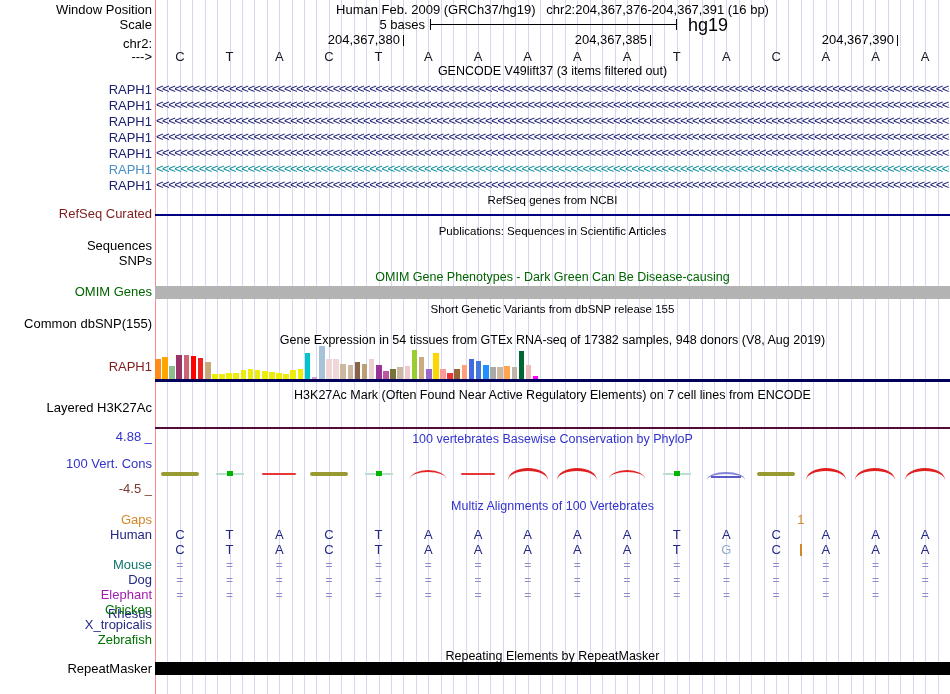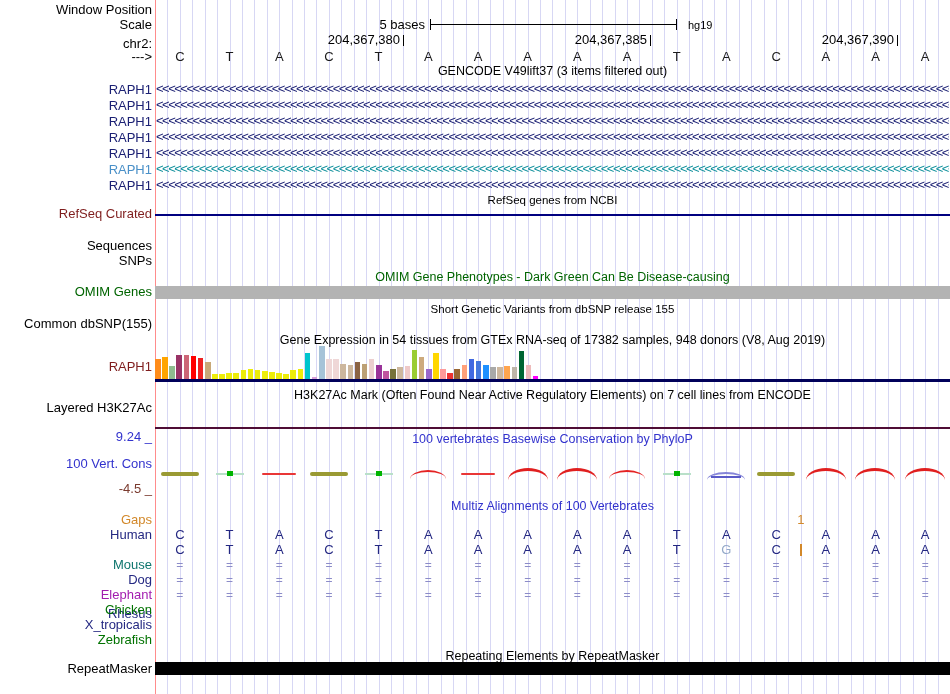--- a/index.html
+++ b/index.html
@@ -10,41 +10,42 @@
   .pink{position:absolute;left:155px;top:0;width:1px;height:694px;background:#ff8c8c;}
   .lbl{position:absolute;left:0;width:152px;text-align:right;font-size:13px;line-height:14px;height:14px;white-space:nowrap;}
   .ctitle{position:absolute;left:155px;width:795px;text-align:center;font-size:12.5px;line-height:14px;height:14px;white-space:pre;}
   .ctitle.small{font-size:11.5px;}
   .blue{color:#3232cd;} .green{color:#006400;} .navy{color:#7f1d1d;} .maroon{color:#7a3a2e;}
   .hbar{position:absolute;left:155px;width:795px;}
   .scale-text{position:absolute;top:18px;left:0;width:425px;text-align:right;font-size:13px;line-height:14px;}
   .scale-bar{position:absolute;top:24px;left:430px;width:247px;height:1px;background:#000;}
   .scale-bar i{position:absolute;top:-5px;width:1px;height:11px;background:#000;display:block;}
   .scale-bar i.l{left:0;} .scale-bar i.r{right:0;}
-  .scale-asm{position:absolute;top:18px;left:688px;font-size:11px;line-height:14px;}
+  .scale-asm{position:absolute;top:18px;left:688px;font-size:18px;line-height:14px;}
   .num{position:absolute;font-size:13px;line-height:13px;white-space:nowrap;}
   .tickv{position:absolute;width:1px;height:11px;background:#000;}
   .seqcell{position:absolute;transform:translateX(-50%);font-size:13px;line-height:14px;color:#1a1a1a;}
   .generow{position:absolute;left:0;width:950px;height:15px;}
   .generow .glabel{position:absolute;left:0;width:152px;text-align:right;font-size:13px;line-height:15px;}
   .generow .garrows{position:absolute;left:156px;width:793px;height:15px;overflow:hidden;white-space:nowrap;
                     font-size:13px;line-height:14px;letter-spacing:-1.5px;}
   .gtexbar{position:absolute;bottom:0;width:5.6px;}
   .acell{position:absolute;transform:translateX(-50%);font-size:13px;line-height:14px;}
   .acell.eq{font-size:12px;color:#8c8cc8;}
   .mark{position:absolute;transform:translateX(-50%);}
 </style>
 </head>
 <body>
 
 <div class="screen">
   <div class="grid"></div>
   <div class="pink"></div>
 
   <div class="lbl" style="top:3px">Window Position</div>
+  <div class="ctitle" style="top:3px;font-size:13px">Human Feb. 2009 (GRCh37/hg19)   chr2:204,367,376-204,367,391 (16 bp)</div>
 
   <div class="lbl" style="top:18px">Scale</div>
   <div class="scale-text">5 bases</div>
   <div class="scale-bar">
       <i class="l"></i>
       <i class="r"></i>
     </div>
   <div class="scale-asm">hg19</div>
 
   <div class="lbl" style="top:37px">chr2:</div>
@@ -106,20 +107,21 @@
       <div class="generow" style="top: 178px;">
         <div class="glabel" style="color: rgb(28, 33, 116);">RAPH1</div>
         <div class="garrows" style="color: rgb(28, 33, 116);">&lt;&lt;&lt;&lt;&lt;&lt;&lt;&lt;&lt;&lt;&lt;&lt;&lt;&lt;&lt;&lt;&lt;&lt;&lt;&lt;&lt;&lt;&lt;&lt;&lt;&lt;&lt;&lt;&lt;&lt;&lt;&lt;&lt;&lt;&lt;&lt;&lt;&lt;&lt;&lt;&lt;&lt;&lt;&lt;&lt;&lt;&lt;&lt;&lt;&lt;&lt;&lt;&lt;&lt;&lt;&lt;&lt;&lt;&lt;&lt;&lt;&lt;&lt;&lt;&lt;&lt;&lt;&lt;&lt;&lt;&lt;&lt;&lt;&lt;&lt;&lt;&lt;&lt;&lt;&lt;&lt;&lt;&lt;&lt;&lt;&lt;&lt;&lt;&lt;&lt;&lt;&lt;&lt;&lt;&lt;&lt;&lt;&lt;&lt;&lt;&lt;&lt;&lt;&lt;&lt;&lt;&lt;&lt;&lt;&lt;&lt;&lt;&lt;&lt;&lt;&lt;&lt;&lt;&lt;&lt;&lt;&lt;&lt;&lt;&lt;&lt;&lt;&lt;&lt;&lt;&lt;&lt;&lt;&lt;&lt;&lt;&lt;&lt;&lt;&lt;&lt;&lt;&lt;&lt;&lt;&lt;&lt;&lt;&lt;&lt;</div>
       </div>
     </div>
 
   <div class="ctitle small" style="top:193px">RefSeq genes from NCBI</div>
   <div class="lbl navy" style="top:207px">RefSeq Curated</div>
   <div class="hbar" style="top:214px;height:2px;background:#000080"></div>
 
+  <div class="ctitle small" style="top:224px">Publications: Sequences in Scientific Articles</div>
   <div class="lbl" style="top:239px">Sequences</div>
   <div class="lbl" style="top:254px">SNPs</div>
 
   <div class="ctitle green" style="top:270px">OMIM Gene Phenotypes - Dark Green Can Be Disease-causing</div>
   <div class="lbl green" style="top:285px">OMIM Genes</div>
   <div class="hbar" style="top:286px;height:13px;background:#b3b3b3"></div>
 
   <div class="ctitle small" style="top:302px">Short Genetic Variants from dbSNP release 155</div>
   <div class="lbl" style="top:317px">Common dbSNP(155)</div>
 
@@ -180,21 +182,21 @@
       <div class="gtexbar" style="left: 363.63px; height: 28px; background: rgb(0, 102, 51);"></div>
       <div class="gtexbar" style="left: 370.76px; height: 14px; background: rgb(238, 187, 187);"></div>
       <div class="gtexbar" style="left: 377.89px; height: 3px; background: rgb(255, 0, 255);"></div>
     </div>
   <div class="hbar" style="top:379px;height:3px;background:#00005a"></div>
 
   <div class="ctitle" style="top:388px">H3K27Ac Mark (Often Found Near Active Regulatory Elements) on 7 cell lines from ENCODE</div>
   <div class="lbl" style="top:401px">Layered H3K27Ac</div>
   <div class="hbar" style="top:427px;height:2px;background:#4f0d35"></div>
 
-  <div class="lbl blue" style="top:430px">9.24 _</div>
+  <div class="lbl blue" style="top:430px">4.88 _</div>
   <div class="ctitle blue" style="top:432px">100 vertebrates Basewise Conservation by PhyloP</div>
   <div class="lbl blue" style="top:457px">100 Vert. Cons</div>
   <div id="cons-marks" style="position:absolute;left:155px;top:464px;width:795px;height:16px">
       <div class="mark" style="left: 24.8438px; top: 8px; width: 38px; height: 4px; background: rgb(154, 154, 51); border-radius: 2px;"></div>
       <div class="mark" style="left: 74.5312px; top: 9px; width: 28px; height: 2px; background: rgb(185, 224, 201);"></div>
       <div class="mark" style="left: 74.5312px; top: 7px; width: 6px; height: 5px; background: rgb(0, 180, 0);"></div>
       <div class="mark" style="left: 124.219px; top: 9px; width: 34px; height: 2px; background: rgb(233, 54, 54); border-radius: 1px;"></div>
       <div class="mark" style="left: 173.906px; top: 8px; width: 38px; height: 4px; background: rgb(154, 154, 51); border-radius: 2px;"></div>
       <div class="mark" style="left: 223.594px; top: 9px; width: 28px; height: 2px; background: rgb(185, 224, 201);"></div>
       <div class="mark" style="left: 223.594px; top: 7px; width: 6px; height: 5px; background: rgb(0, 180, 0);"></div>

